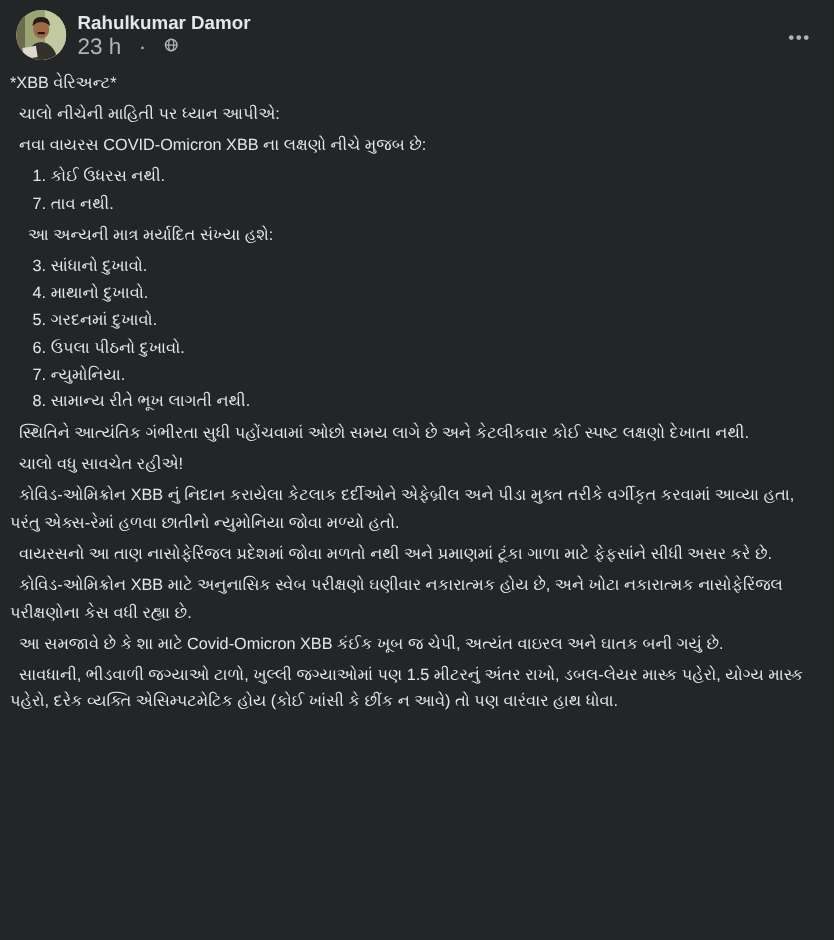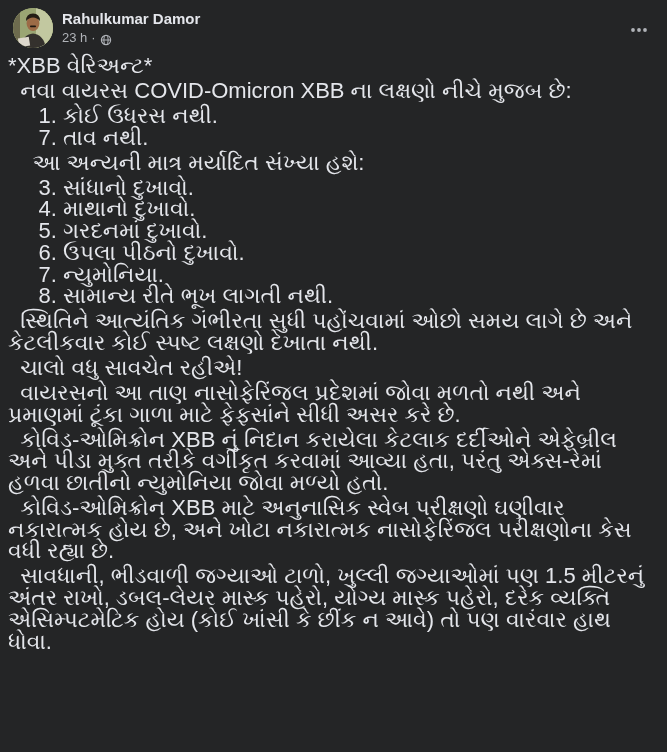--- a/index.html
+++ b/index.html
@@ -23,35 +23,35 @@
     width:40px;height:40px;border-radius:50%;overflow:hidden;
     flex:0 0 40px;cursor:pointer;background:#a7b07a;
   }
   .avatar svg{display:block;width:40px;height:40px;}
   .hmeta{margin-left:9px;flex:1;min-width:0;padding-top:1px;}
   .author{
     color:var(--t1);font-size:15px;font-weight:700;line-height:19px;
     cursor:pointer;display:inline-block;
   }
   .meta-row{
-    display:flex;align-items:flex-end;gap:4px;
-    color:var(--t2);font-size:13px;line-height:17px;margin-top:1px;
+    display:flex;align-items:flex-start;gap:14px;
+    color:var(--t2);font-size:18px;line-height:17px;margin-top:1px;
     cursor:pointer;
   }
   .globe{display:inline-flex;align-items:center;margin-top:1px;}
   .dots-btn{
     flex:0 0 auto;align-self:flex-start;
     padding:10px 6px;margin-top:2px;cursor:pointer;border-radius:50%;
     display:flex;align-items:center;justify-content:center;
   }
   .body{padding:3px 8px 0 8px;}
   .para{
     margin:0 0 3.3px 0;
     color:var(--t1);
-    font-size:22px;line-height:21.7px;
+    font-size:13px;line-height:21.7px;
     white-space:pre-wrap;
     overflow-wrap:break-word;
   }
 </style>
 </head>
 <body>
 
 <div class="post">
 
   <div class="header">
@@ -89,31 +89,33 @@
         <circle cx="4" cy="10" r="1.9" fill="#b0b3b8"></circle>
         <circle cx="10" cy="10" r="1.9" fill="#b0b3b8"></circle>
         <circle cx="16" cy="10" r="1.9" fill="#b0b3b8"></circle>
       </svg>
     </div>
 
   </div>
 
   <div class="body">
       <p class="para">*XBB વેરિઅન્ટ*</p>
+      <p class="para">  ચાલો નીચેની માહિતી પર ધ્યાન આપીએ:</p>
       <p class="para">  નવા વાયરસ COVID-Omicron XBB ના લક્ષણો નીચે મુજબ છે:</p>
       <p class="para">     1. કોઈ ઉધરસ નથી.
      7. તાવ નથી.</p>
       <p class="para">    આ અન્યની માત્ર મર્યાદિત સંખ્યા હશે:</p>
       <p class="para">     3. સાંધાનો દુખાવો.
      4. માથાનો દુખાવો.
      5. ગરદનમાં દુખાવો.
      6. ઉપલા પીઠનો દુખાવો.
      7. ન્યુમોનિયા.
      8. સામાન્ય રીતે ભૂખ લાગતી નથી.</p>
       <p class="para">  સ્થિતિને આત્યંતિક ગંભીરતા સુધી પહોંચવામાં ઓછો સમય લાગે છે અને કેટલીકવાર કોઈ સ્પષ્ટ લક્ષણો દેખાતા નથી.</p>
       <p class="para">  ચાલો વધુ સાવચેત રહીએ!</p>
+      <p class="para">  કોવિડ-ઓમિક્રોન XBB નું નિદાન કરાયેલા કેટલાક દર્દીઓને એફેબ્રીલ અને પીડા મુક્ત તરીકે વર્ગીકૃત કરવામાં આવ્યા હતા, પરંતુ એક્સ-રેમાં હળવા છાતીનો ન્યુમોનિયા જોવા મળ્યો હતો.</p>
       <p class="para">  વાયરસનો આ તાણ નાસોફેરિંજલ પ્રદેશમાં જોવા મળતો નથી અને પ્રમાણમાં ટૂંકા ગાળા માટે ફેફસાંને સીધી અસર કરે છે.</p>
-      <p class="para">  કોવિડ-ઓમિક્રોન XBB નું નિદાન કરાયેલા કેટલાક દર્દીઓને એફેબ્રીલ અને પીડા મુક્ત તરીકે વર્ગીકૃત કરવામાં આવ્યા હતા, પરંતુ એક્સ-રેમાં હળવા છાતીનો ન્યુમોનિયા જોવા મળ્યો હતો.</p>
       <p class="para">  કોવિડ-ઓમિક્રોન XBB માટે અનુનાસિક સ્વેબ પરીક્ષણો ઘણીવાર નકારાત્મક હોય છે, અને ખોટા નકારાત્મક નાસોફેરિંજલ પરીક્ષણોના કેસ વધી રહ્યા છે.</p>
+      <p class="para">  આ સમજાવે છે કે શા માટે Covid-Omicron XBB કંઈક ખૂબ જ ચેપી, અત્યંત વાઇરલ અને ઘાતક બની ગયું છે.</p>
       <p class="para">  સાવધાની, ભીડવાળી જગ્યાઓ ટાળો, ખુલ્લી જગ્યાઓમાં પણ 1.5 મીટરનું અંતર રાખો, ડબલ-લેયર માસ્ક પહેરો, યોગ્ય માસ્ક પહેરો, દરેક વ્યક્તિ એસિમ્પટમેટિક હોય (કોઈ ખાંસી કે છીંક ન આવે) તો પણ વારંવાર હાથ ધોવા.</p>
     </div>
 
 </div>
 
 </body></html>

